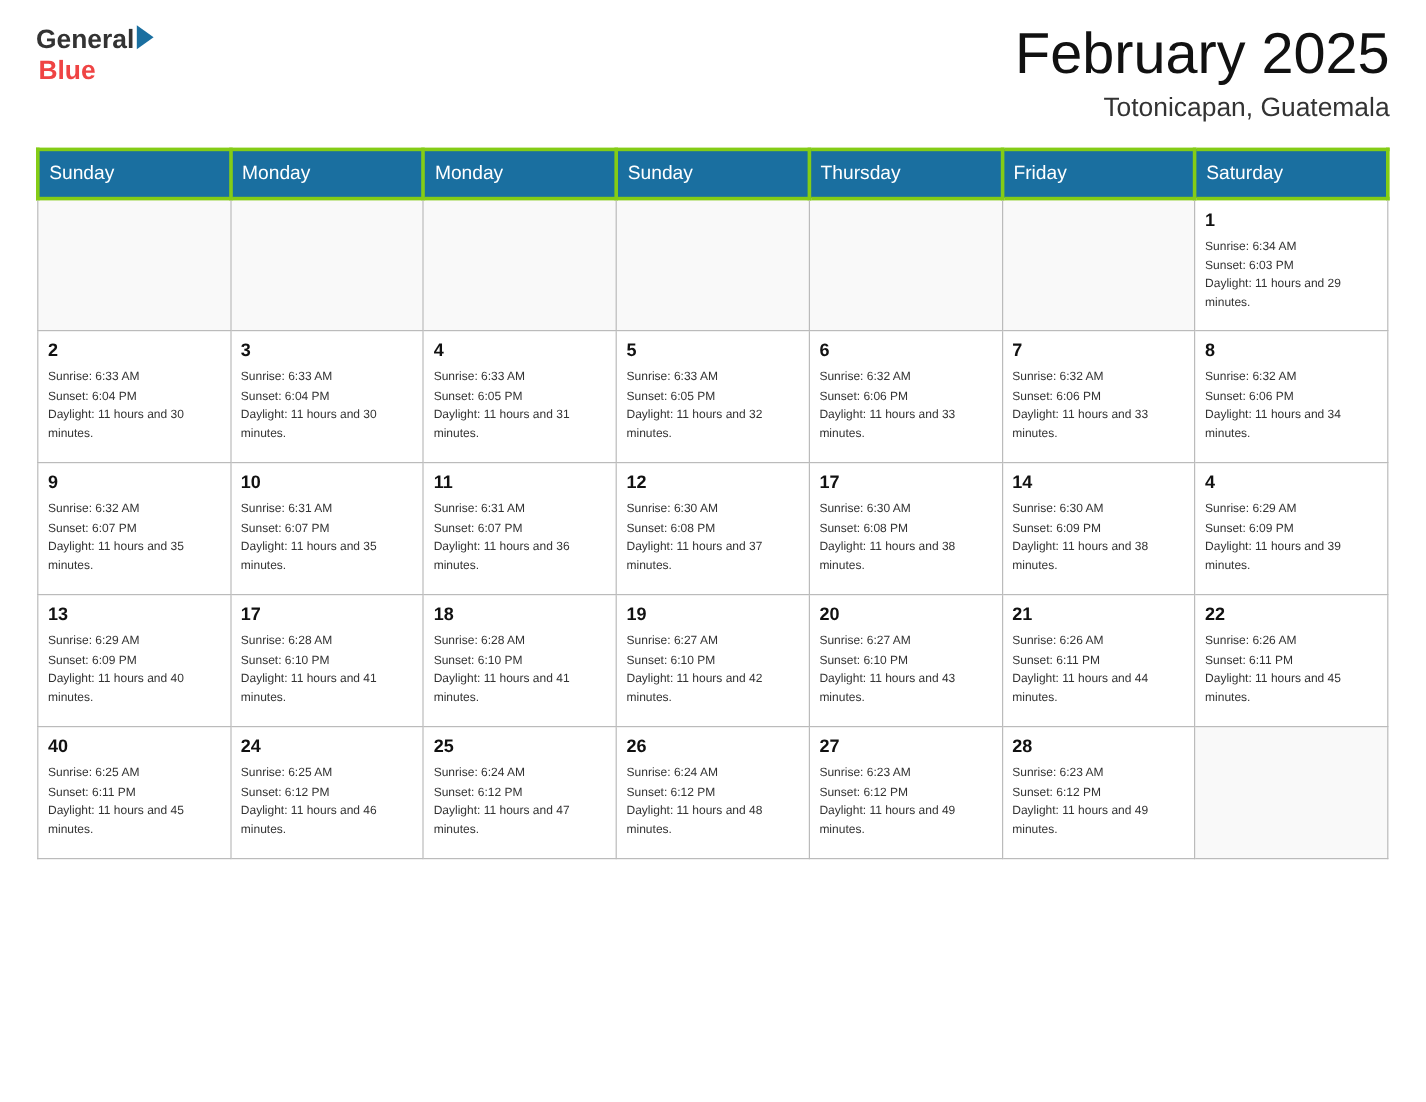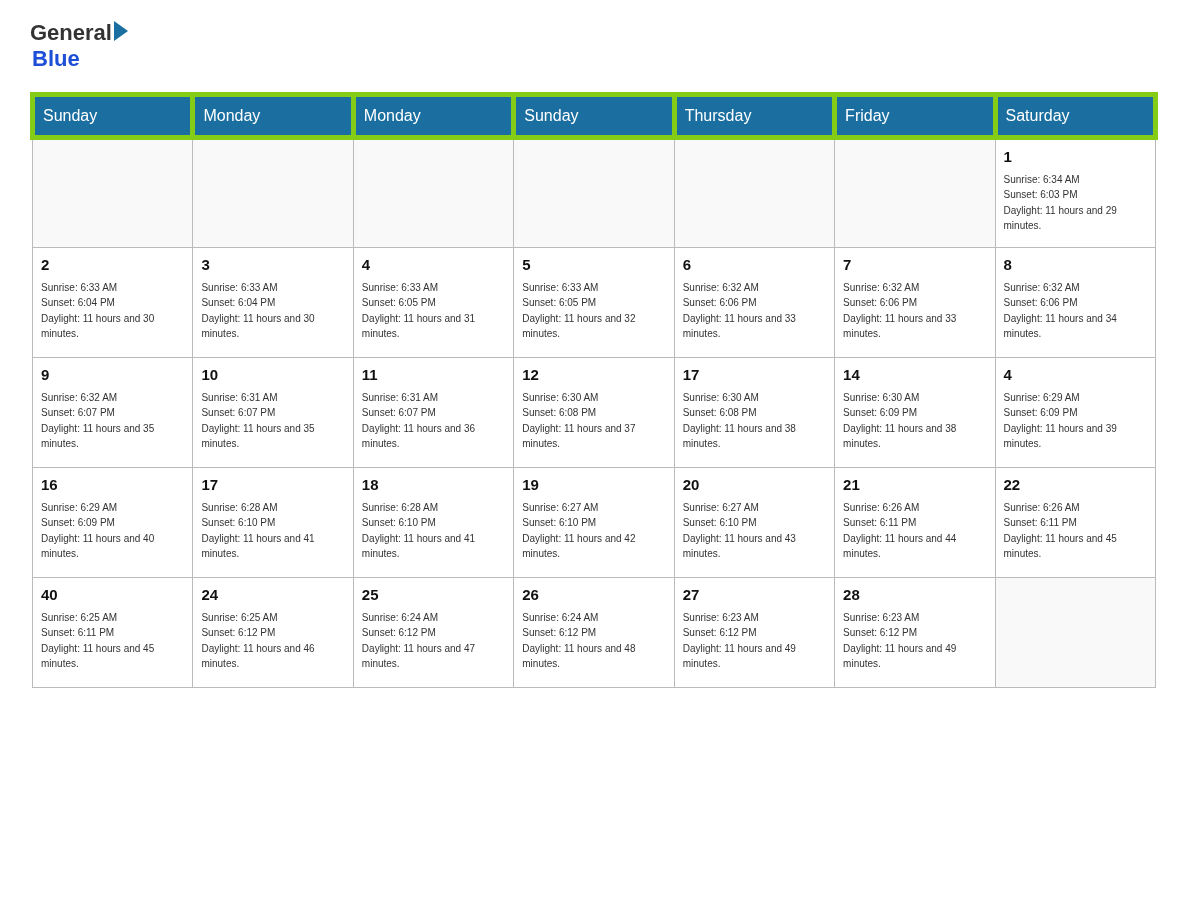--- a/index.html
+++ b/index.html
@@ -32,21 +32,21 @@
     }
     .logo-wrapper {
       display: flex;
       flex-direction: column;
     }
     .logo-line1 {
       display: flex;
       align-items: center;
     }
     .logo-line2 {
-      color: #1d4ed8;
+      color: #ef4444;
       font-size: 22px;
       font-weight: bold;
       margin-left: 2px;
     }
     .title-block {
       text-align: right;
     }
     .calendar-title {
       font-size: 48px;
       font-weight: normal;
@@ -63,21 +63,21 @@
       border-collapse: collapse;
       border: 1px solid #999;
     }
     .calendar th {
       background-color: #1a6fa0;
       color: #fff;
       font-size: 16px;
       font-weight: normal;
       padding: 10px 8px;
       text-align: left;
-      border: 5px solid #84cc16;
+      border: 3px solid #84cc16;
       margin-top: 28px;
     }
     .calendar td {
       vertical-align: top;
       border: 1px solid #bbb;
       padding: 6px 8px;
       width: 14.28%;
       min-height: 100px;
       font-size: 13px;
       color: #333;
@@ -105,20 +105,24 @@
 </head>
 <body>
 
 <div class="header">
   <div class="logo-wrapper">
     <div class="logo-line1">
       <span class="logo-text">General</span>
       <div class="logo-arrow"></div>
     </div>
     <div class="logo-line2">Blue</div>
+  </div>
+  <div class="title-block">
+    <div class="calendar-title">February 2025</div>
+    <div class="calendar-subtitle">Totonicapan, Guatemala</div>
   </div>
 </div>
 
 <table class="calendar">
   <thead>
     <tr>
       <th>Sunday</th>
       <th>Monday</th>
       <th>Monday</th>
       <th>Sunday</th>
@@ -225,21 +229,21 @@
         </td>
         <td>
           <span class="day-num">4</span>
           <div class="day-info" style="white-space: pre-line;">Sunrise: 6:29 AM
 Sunset: 6:09 PM
 Daylight: 11 hours and 39 minutes.</div>
         </td>
       </tr>
       <tr class="week-row">
         <td>
-          <span class="day-num">16</span>
+          <span class="day-num">13</span>
           <div class="day-info" style="white-space: pre-line;">Sunrise: 6:29 AM
 Sunset: 6:09 PM
 Daylight: 11 hours and 40 minutes.</div>
         </td>
         <td>
           <span class="day-num">17</span>
           <div class="day-info" style="white-space: pre-line;">Sunrise: 6:28 AM
 Sunset: 6:10 PM
 Daylight: 11 hours and 41 minutes.</div>
         </td>

